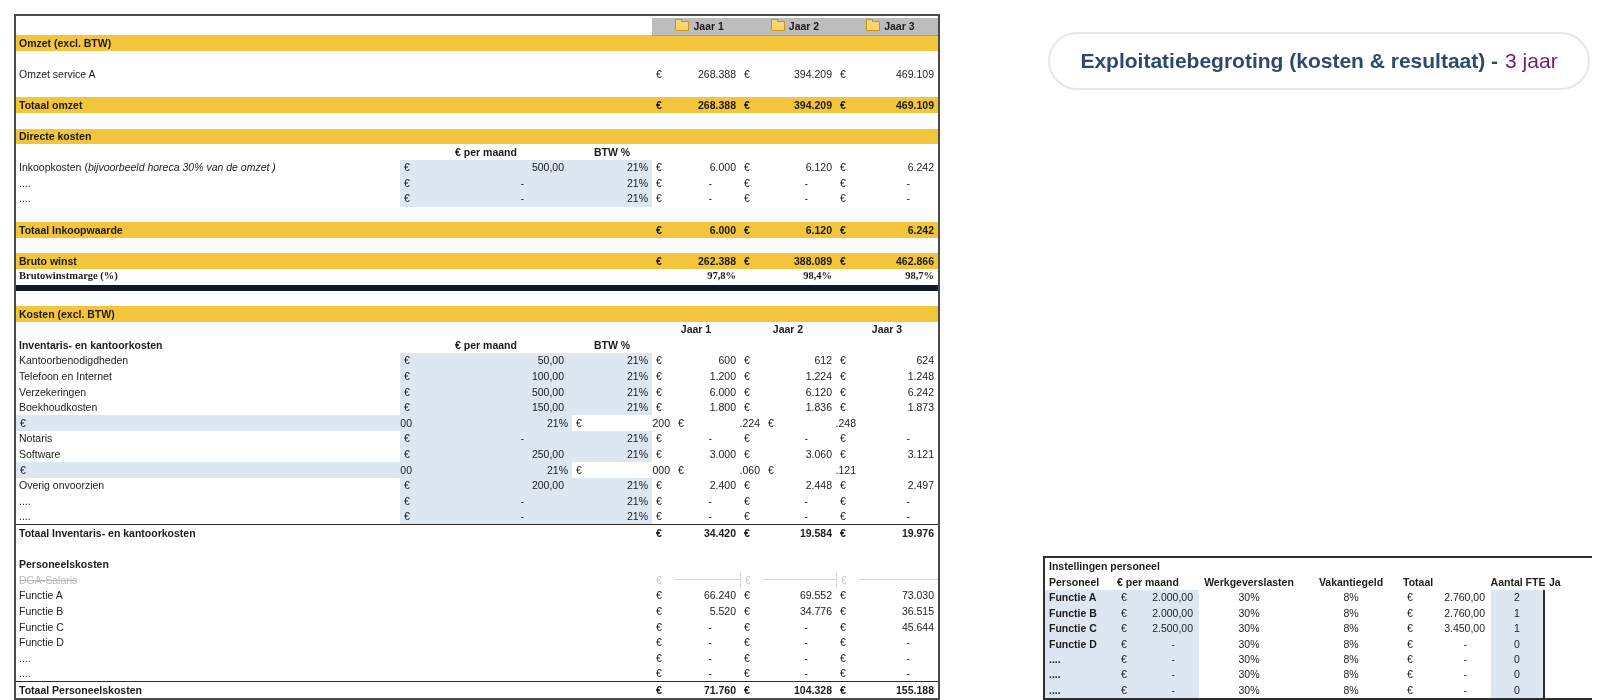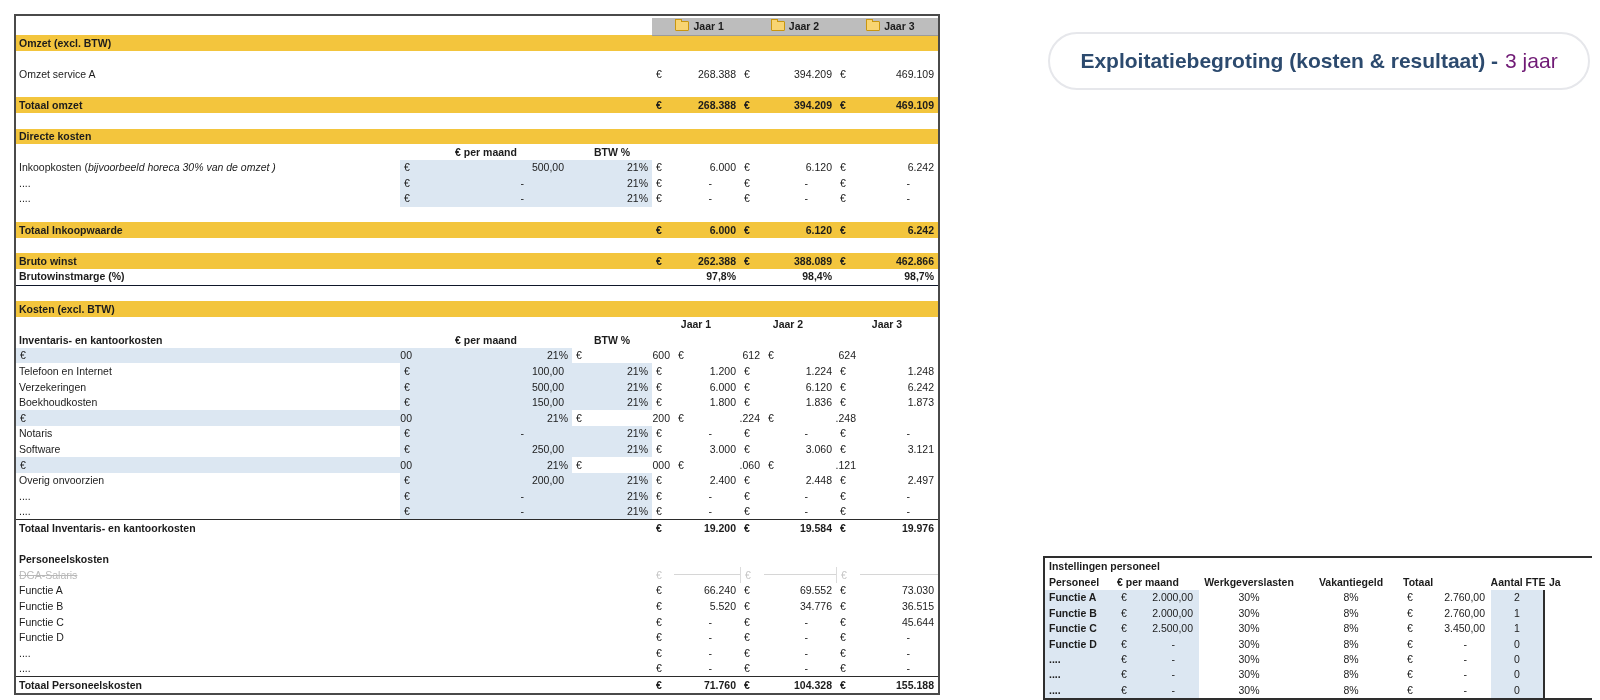--- a/index.html
+++ b/index.html
@@ -16,21 +16,21 @@
   .c-euro{padding-left:4px;}
   .c-val{justify-content:flex-end;padding-right:4px;}
   .c-pm{justify-content:flex-end;padding-right:8px;}
   .c-btw{justify-content:flex-end;padding-right:4px;}
   .c-center{justify-content:center;}
   .dash-v{padding-right:28px;}
   .dash-pm{padding-right:48px;}
   .sec{background:var(--yellow);font-weight:bold;}
   .tot{background:var(--yellow);font-weight:bold;}
   .totp{border-top:1px solid #2b2b2b;font-weight:bold;}
-  .pct{font-weight:bold;border-bottom:1px solid #0f172a;}
+  .pct{font-weight:bold;border-bottom:6px solid #0f172a;font-family:Liberation Serif, serif;}
   .bl{font-weight:bold;}
   .blue{background:var(--blue);}
   .bold{font-weight:bold;}
   .ital{font-style:italic;}
   .greyhead{background:var(--greyhead);display:flex;height:100%;align-items:center;
             border-bottom:1px solid #9b9b9b;font-weight:bold;}
   .greyhead .grp{flex:1;display:flex;align-items:center;justify-content:center;gap:4px;}
   .folder{position:relative;display:inline-block;width:12px;height:8px;background:#f8d472;
           border:1px solid #c9960f;border-radius:1px;flex:0 0 auto;}
   .folder::before{content:"";position:absolute;top:-3px;left:-1px;width:5px;height:2px;
@@ -199,20 +199,21 @@
         <div class="cell c-center bold" style="grid-column: 5 / 7;">Jaar 1</div>
         <div class="cell c-center bold" style="grid-column: 7 / 9;">Jaar 2</div>
         <div class="cell c-center bold" style="grid-column: 9 / 11;">Jaar 3</div>
       </div>
       <div class="row ch">
         <div class="cell c-label bold">Inventaris- en kantoorkosten</div>
         <div class="cell c-center bold" style="grid-column: 2 / 4;">€ per maand</div>
         <div class="cell c-center bold">BTW %</div>
       </div>
       <div class="row d">
+        <div class="cell c-label">Kantoorbenodigdheden</div>
         <div class="cell c-euro blue">€</div>
         <div class="cell c-pm blue">50,00</div>
         <div class="cell c-btw blue">21%</div>
         <div class="cell c-euro">€</div>
         <div class="cell c-val">600</div>
         <div class="cell c-euro">€</div>
         <div class="cell c-val">612</div>
         <div class="cell c-euro">€</div>
         <div class="cell c-val">624</div>
       </div>
@@ -333,21 +334,21 @@
         <div class="cell c-val dash-v">-</div>
         <div class="cell c-euro">€</div>
         <div class="cell c-val dash-v">-</div>
       </div>
       <div class="row totp">
         <div class="cell c-label bold">Totaal Inventaris- en kantoorkosten</div>
         <div class="cell c-euro"></div>
         <div class="cell c-pm"></div>
         <div class="cell c-btw"></div>
         <div class="cell c-euro bold">€</div>
-        <div class="cell c-val bold">19.200</div>
+        <div class="cell c-val bold">34.420</div>
         <div class="cell c-euro bold">€</div>
         <div class="cell c-val bold">19.584</div>
         <div class="cell c-euro bold">€</div>
         <div class="cell c-val bold">19.976</div>
       </div>
       <div class="row sp"></div>
       <div class="row bl">
         <div class="cell c-label bold" style="grid-column: 1 / 11;">Personeelskosten</div>
       </div>
       <div class="row strike">

